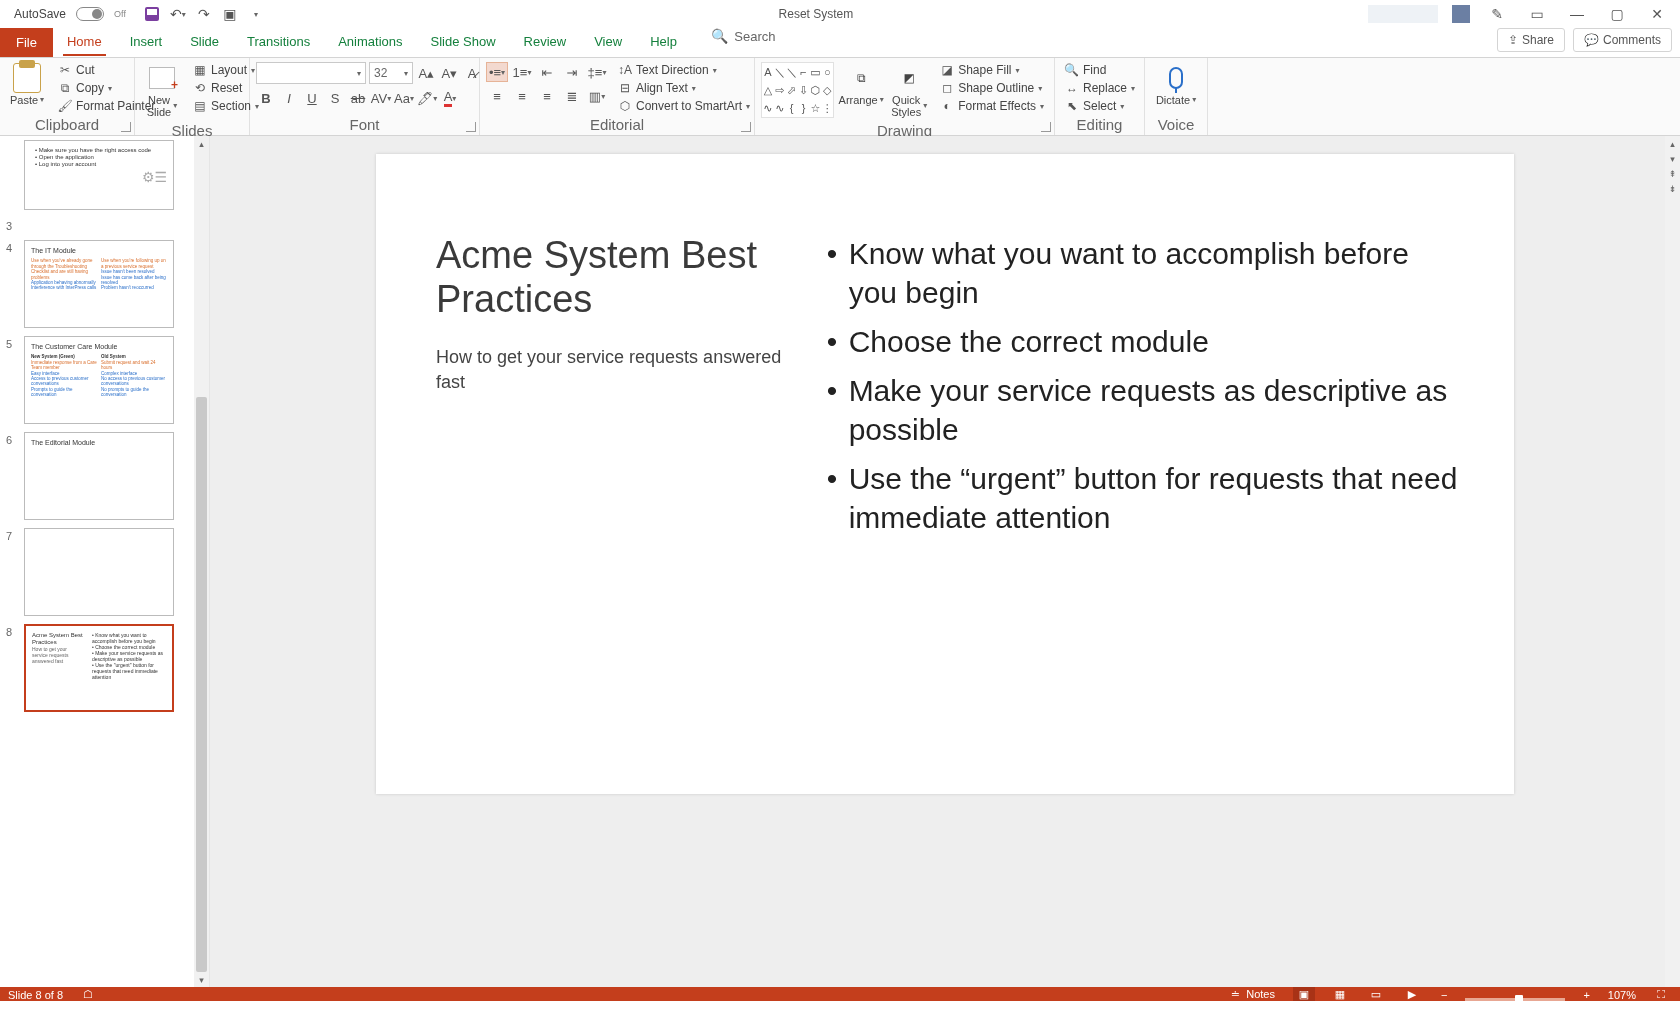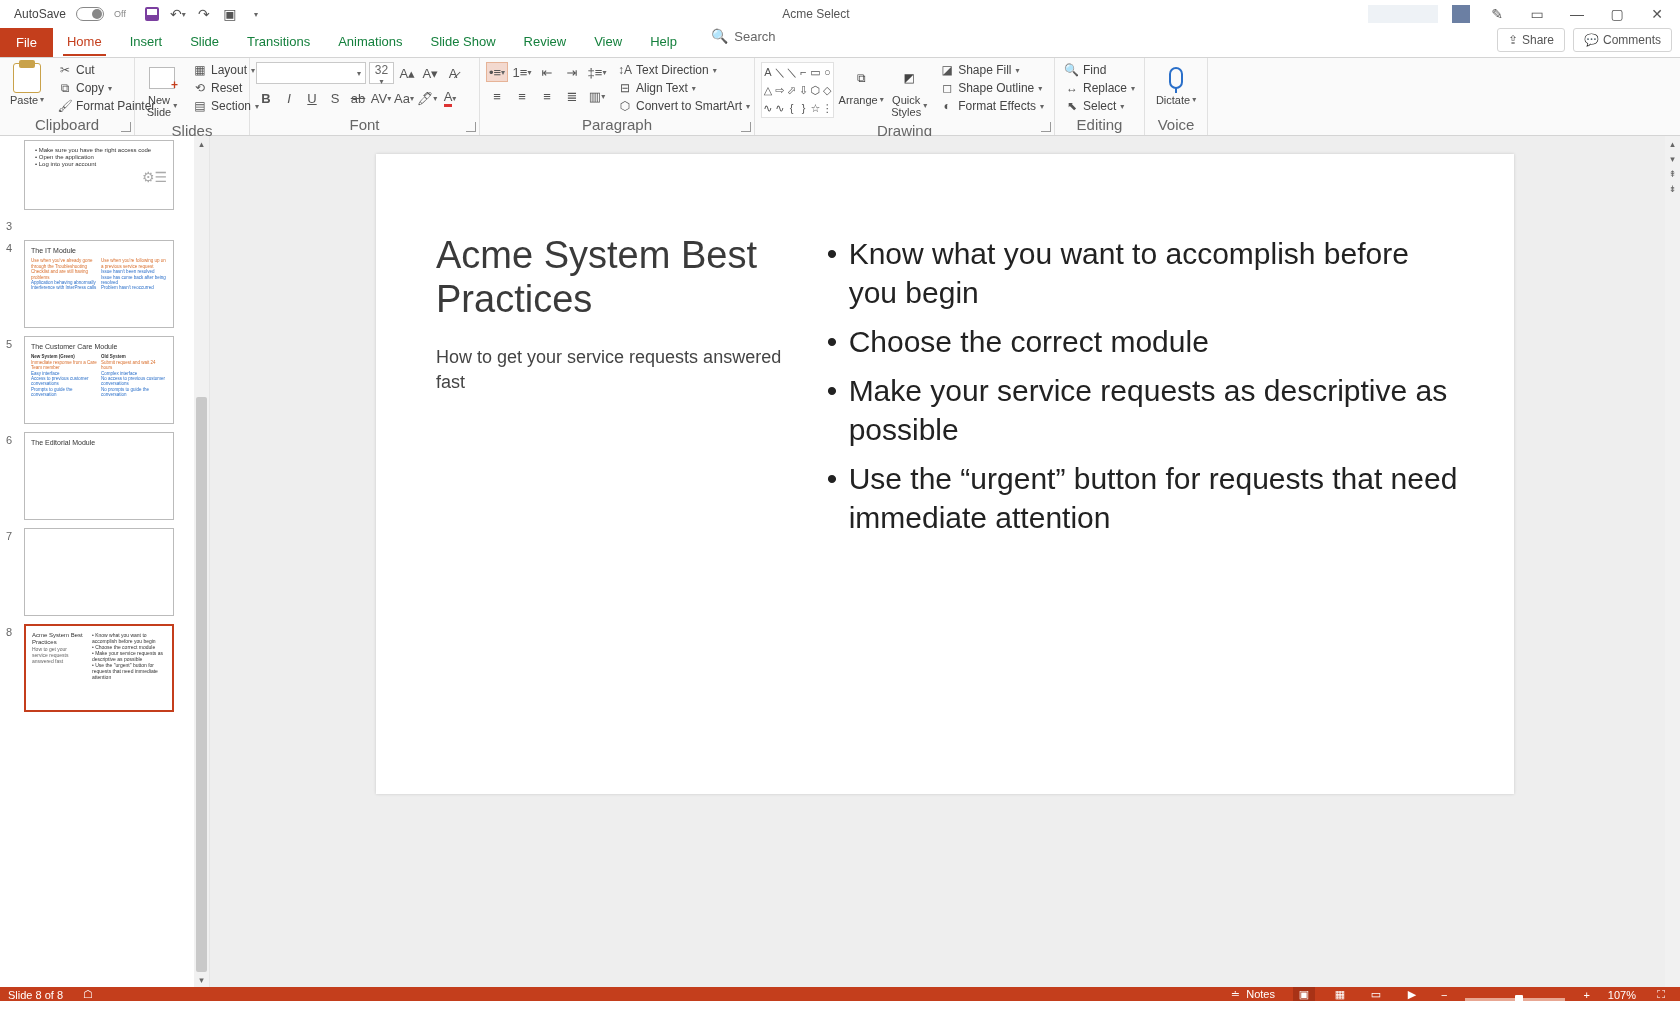--- a/index.html
+++ b/index.html
@@ -43,21 +43,21 @@
 .big-btn .ico { width:28px; height:28px; display:flex; align-items:center; justify-content:center; }
 .big-btn .lbl { font-size:11px; line-height:1.1; text-align:center; display:flex; align-items:center; gap:2px; }
 .drop-caret { font-size:8px; color:#666; }
 
 .small-stack { display:flex; flex-direction:column; gap:2px; justify-content:center; }
 .small-btn { display:flex; align-items:center; gap:4px; padding:1px 4px; cursor:pointer; white-space:nowrap; }
 .small-btn .sico { width:14px; height:14px; display:inline-flex; align-items:center; justify-content:center; font-size:12px; color:#555; }
 
 .font-box, .size-box { border:1px solid #c9c9c9; background:#fff; height:22px; display:flex; align-items:center; padding:0 4px; font-size:12px; color:#666; }
 .font-box { width:110px; }
-.size-box { width:25px; justify-content:space-between;flex-direction:column; }
+.size-box { width:44px; justify-content:space-between; }
 .font-row { display:flex; align-items:center; gap:3px; }
 .font-tool { width:20px; height:20px; display:flex; align-items:center; justify-content:center; cursor:pointer; color:#555; font-size:13px; }
 
 .para-tool { width:22px; height:20px; display:flex; align-items:center; justify-content:center; cursor:pointer; color:#555; font-size:13px; }
 .para-tool.active { background:#f3d9cf; border:1px solid #e6b397; }
 
 
 .shapes-gallery { width:110px; height:56px; border:1px solid #e1e1e1; background:#fff; display:grid; grid-template-columns:repeat(6,1fr); grid-template-rows:repeat(3,1fr); font-size:11px; color:#555; }
 .shapes-gallery span { display:flex; align-items:center; justify-content:center; cursor:pointer; }
 
@@ -129,21 +129,21 @@
           <span class="save-ico"></span>
         </span>
       <span class="qat-icon">↶<span class="drop-caret">▾</span></span>
       <span class="qat-icon">↷</span>
       <span class="qat-icon">▣</span>
       <span class="qat-icon">
           <span class="drop-caret">▾</span>
         </span>
     </div>
   </div>
-  <div class="center">Acme Select</div>
+  <div class="center">Reset System</div>
   <div class="right">
     <span class="title-user"></span>
     <span class="title-avatar"></span>
     <span class="win-btn">✎</span>
     <span class="win-btn">▭</span>
     <span class="win-btn">—</span>
     <span class="win-btn">▢</span>
     <span class="win-btn">✕</span>
   </div>
 </div>
@@ -310,21 +310,21 @@
             <span>Align Text</span>
             <span class="drop-caret">▾</span>
           </div>
         <div class="small-btn">
             <span class="sico">⬡</span>
             <span>Convert to SmartArt</span>
             <span class="drop-caret">▾</span>
           </div>
       </div>
     </div>
-    <div class="group-label">Paragraph</div>
+    <div class="group-label">Editorial</div>
     <div class="dialog-launcher"></div>
   </div>
 
   <div class="group" style="width:300px">
     <div class="group-body">
       <div class="shapes-gallery">
         <span>A</span>
           <span>＼</span>
           <span>＼</span>
           <span>⌐</span>

